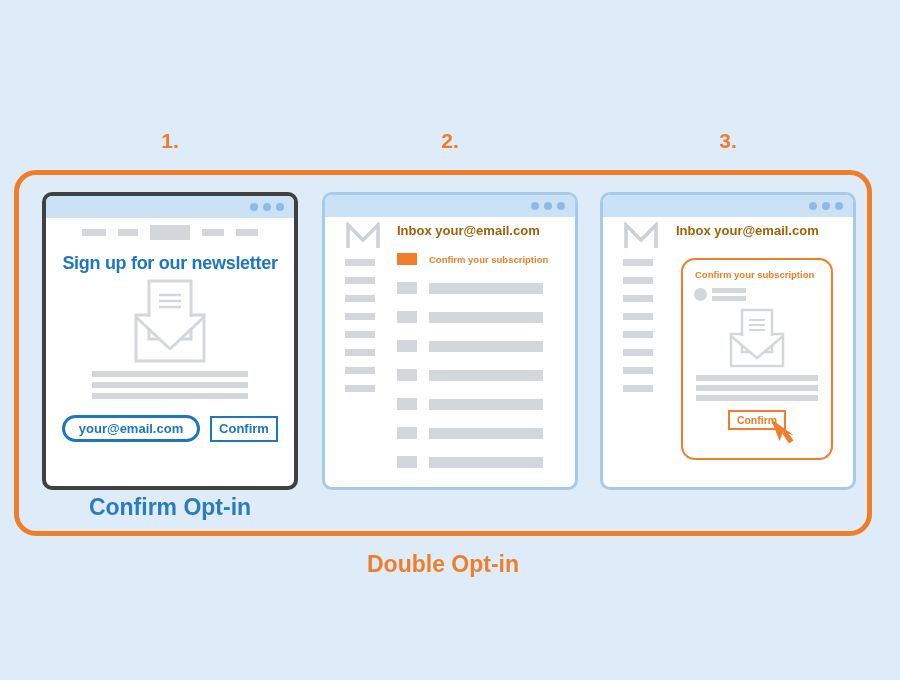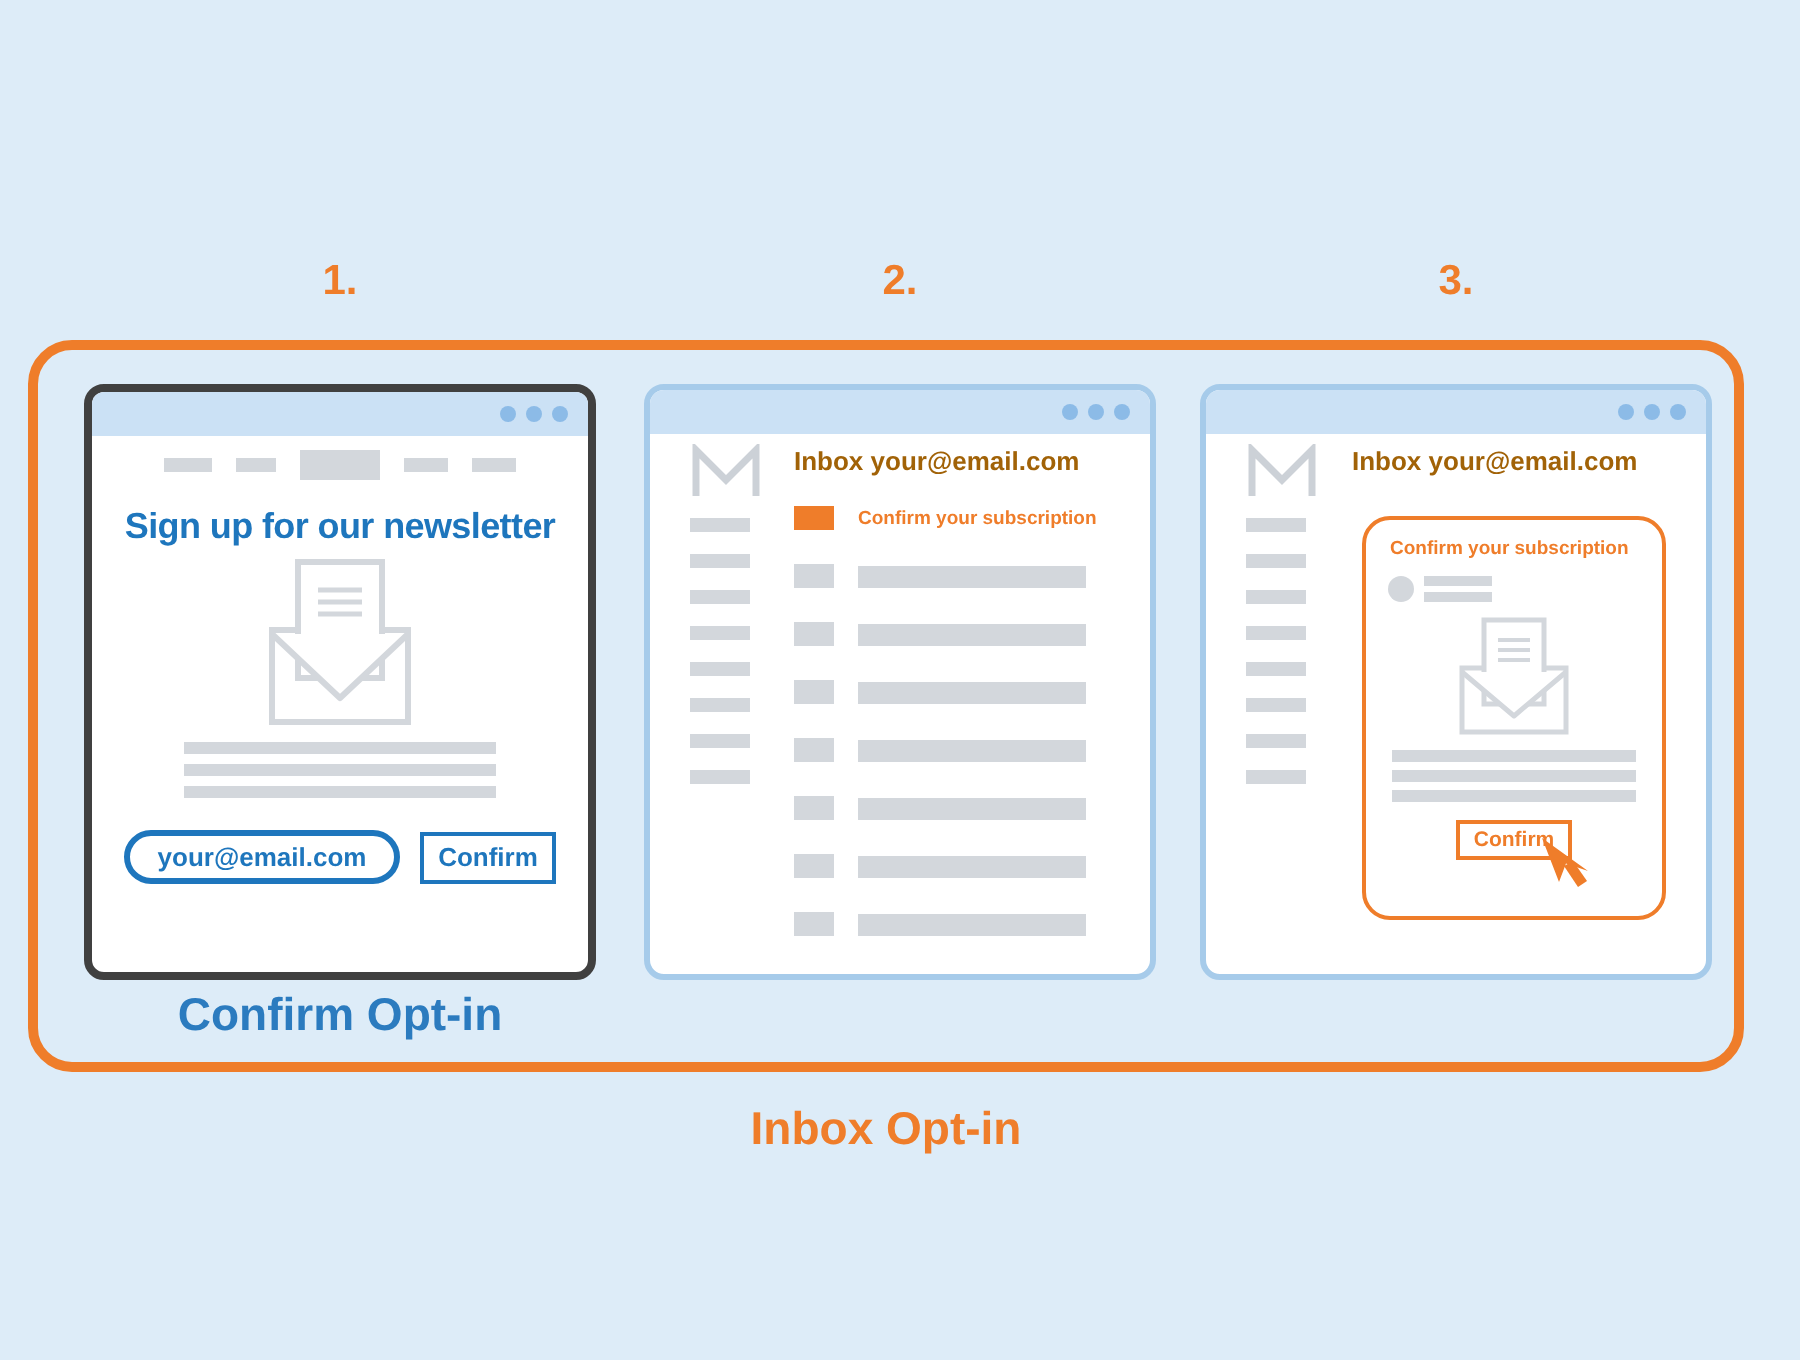--- a/index.html
+++ b/index.html
@@ -241,13 +241,13 @@
               <path d="M1 1 L9.5 23 L13 13.8 L24 17.5 Z"></path>
               <path d="M12 15 L19 25.5 L23.5 22.5 L16.5 12.5 Z"></path>
             </g>
           </svg>
         </span>
       </div>
     </div>
   </div>
 </div>
 
-<div class="optin double">Inbox Opt-in</div>
+<div class="optin double">Double Opt-in</div>
 
 </body></html>

